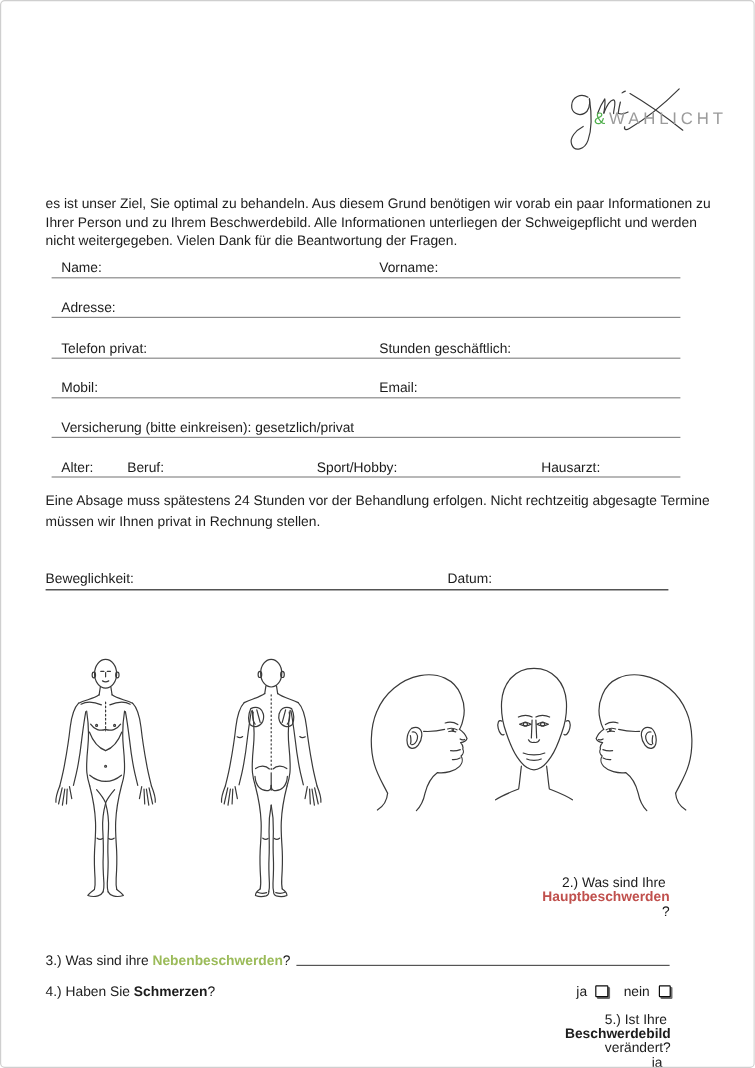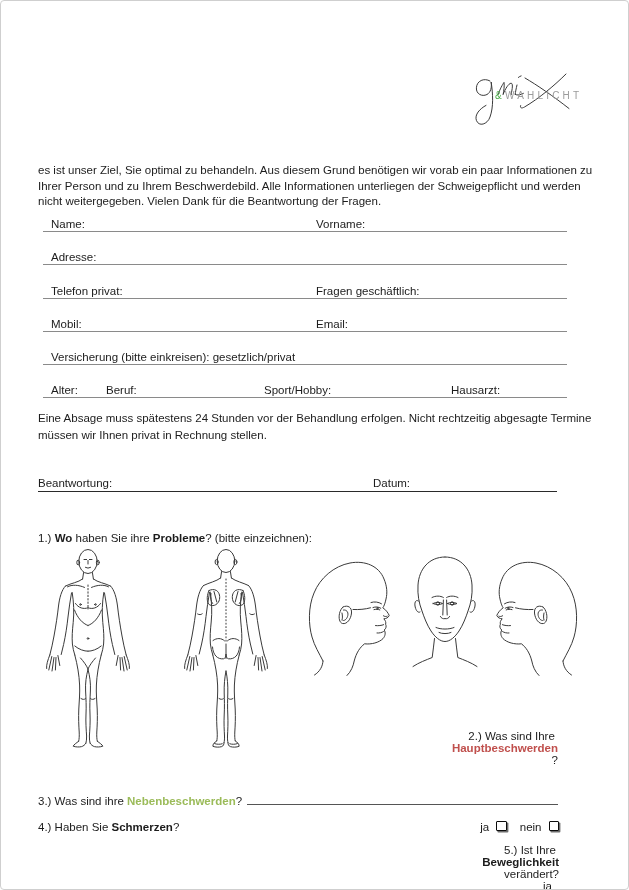--- a/index.html
+++ b/index.html
@@ -4,21 +4,21 @@
 <style>
   html,body{margin:0;padding:0;background:#ffffff;}
   .page{
     position:relative;width:629px;height:890px;box-sizing:border-box;
     background:#fff;border:1px solid #cfcfcf;border-radius:4px;overflow:hidden;
     font-family:"Liberation Sans",sans-serif;font-size:11.5px;color:#1c1c1c;
   }
   .abs{position:absolute;}
   .bold{font-weight:bold;}
   
-  .logo-sub{position:absolute;left:494px;top:89px;font-size:10px;letter-spacing:3.2px;color:#9b9b9b;}
+  .logo-sub{position:absolute;left:494px;top:89px;font-size:14px;letter-spacing:3.2px;color:#9b9b9b;}
   .logo-sub .amp{color:#4fae4c;}
   
   .salutation{left:37px;top:146px;font-weight:bold;}
   .intro-p{left:37px;top:162px;width:560px;line-height:15.6px;}
   
   .flabel{position:absolute;white-space:nowrap;}
   .fline{position:absolute;border-bottom:1px solid #8a8a8a;height:0;}
   .fline.dark{border-bottom:1.3px solid #2a2a2a;}
   
   .notice{left:37px;top:409px;width:555px;font-weight:normal;line-height:16.5px;}
@@ -55,43 +55,42 @@
   <div class="abs intro-p">es ist unser Ziel, Sie optimal zu behandeln. Aus diesem Grund benötigen wir vorab ein paar Informationen zu Ihrer Person und zu Ihrem Beschwerdebild. Alle Informationen unterliegen der Schweigepflicht und werden nicht weitergegeben. Vielen Dank für die Beantwortung der Fragen.</div>
 
   <span class="flabel" style="left:50px;top:217px;">Name:</span>
   <span class="flabel" style="left:315px;top:217px;">Vorname:</span>
   <div class="fline" style="left:42px;top:230px;width:524px;"></div>
 
   <span class="flabel" style="left:50px;top:250px;">Adresse:</span>
   <div class="fline" style="left:42px;top:263px;width:524px;"></div>
 
   <span class="flabel" style="left:50px;top:284px;">Telefon privat:</span>
-  <span class="flabel" style="left:315px;top:284px;">Fragen geschäftlich:</span>
+  <span class="flabel" style="left:315px;top:284px;">Stunden geschäftlich:</span>
   <div class="fline" style="left:42px;top:297px;width:524px;"></div>
 
   <span class="flabel" style="left:50px;top:317px;">Mobil:</span>
   <span class="flabel" style="left:315px;top:317px;">Email:</span>
   <div class="fline" style="left:42px;top:330px;width:524px;"></div>
 
   <span class="flabel" style="left:50px;top:350px;">Versicherung (bitte einkreisen): gesetzlich/privat</span>
   <div class="fline" style="left:42px;top:363px;width:524px;"></div>
 
   <span class="flabel" style="left:50px;top:383px;">Alter:</span>
   <span class="flabel" style="left:105px;top:383px;">Beruf:</span>
   <span class="flabel" style="left:263px;top:383px;">Sport/Hobby:</span>
   <span class="flabel" style="left:450px;top:383px;">Hausarzt:</span>
   <div class="fline" style="left:42px;top:396px;width:524px;"></div>
 
   <div class="abs notice">Eine Absage muss spätestens 24 Stunden vor der Behandlung erfolgen. Nicht rechtzeitig abgesagte Termine müssen wir Ihnen privat in Rechnung stellen.</div>
 
-  <span class="flabel" style="left:37px;top:476px;">Beantwortung:</span>
+  <span class="flabel" style="left:37px;top:476px;">Beweglichkeit:</span>
   <span class="flabel" style="left:372px;top:476px;">Datum:</span>
   <div class="fline dark" style="left:37px;top:490px;width:519px;"></div>
 
-  <div class="abs" style="left:37px;top:531px;white-space:pre;"><span>1.) </span><span class="bold">Wo</span><span> haben Sie ihre </span><span class="bold">Probleme</span><span>? (bitte einzeichnen):</span></div>
 
   <svg style="left:44px;top:547px;" width="86" height="200" viewBox="0 0 86 200">
     <g id="fb-half">
       <path d="M38.6,24.5 L37.6,31"></path>
       <path d="M37.6,31 C33,34.5 26.5,35 20.5,38"></path>
       <path d="M20.5,38 C16.5,42 14.5,50 13.5,58 C12.5,67 11,77 9,88 C7.9,94.8 6.3,101 4.8,107"></path>
       <path d="M4.8,107 C2.8,112 1.2,117 1.6,120.5" stroke-width="0.8"></path>
       <path d="M6.8,108.5 L3.8,122 M9,109.5 L7,123 M11,109.5 L10.4,122 M12.9,107.5 L14.8,117.5" stroke-width="0.8"></path>
       <path d="M26.5,45 C25,53 24,61 23,69 C22,78 20.6,87.6 18.6,96.5 L16.2,106.5"></path>
       <path d="M27.2,44.5 C28.8,54.5 29.2,64.5 28.2,74.5 C27.4,82.5 26.8,89 27.4,96 C27.8,100 28.7,103.5 29.8,107"></path>
@@ -181,15 +180,15 @@
   <svg style="left:488px;top:548px;" width="96" height="130" viewBox="0 0 96 130">
     <use href="#hp-right" transform="translate(96,0) scale(-1,1)"></use>
   </svg>
 
   <div class="qrow" style="left:37px;top:729px;width:520px;flex-direction:column;"><span>2.) Was sind Ihre </span><span class="bold" style="color: rgb(192, 80, 77);">Hauptbeschwerden</span><span>?</span><span class="wline"></span></div>
 
   <div class="qrow" style="left:37px;top:791px;width:520px;"><span>3.) Was sind ihre </span><span class="bold" style="color: rgb(155, 187, 89);">Nebenbeschwerden</span><span>?</span><span class="wline"></span></div>
 
   <div class="qrow" style="left:37px;top:817px;width:521px;"><span>4.) Haben Sie </span><span class="bold">Schmerzen</span><span>?</span><span class="sp"></span><span class="janein">ja</span><span class="cb" style="margin-right:13px;"></span><span class="janein">nein</span><span class="cb"></span></div>
 
-  <div class="qrow" style="left:37px;top:843px;width:521px;flex-direction:column;"><span>5.) Ist Ihre </span><span class="bold">Beweglichkeit</span><span> verändert?</span><span class="sp"></span><span class="janein">ja</span><span class="cb" style="margin-right:13px;"></span><span class="janein">nein</span><span class="cb"></span></div>
+  <div class="qrow" style="left:37px;top:843px;width:521px;flex-direction:column;"><span>5.) Ist Ihre </span><span class="bold">Beschwerdebild</span><span> verändert?</span><span class="sp"></span><span class="janein">ja</span><span class="cb" style="margin-right:13px;"></span><span class="janein">nein</span><span class="cb"></span></div>
 
 </div>
 
 </body></html>

